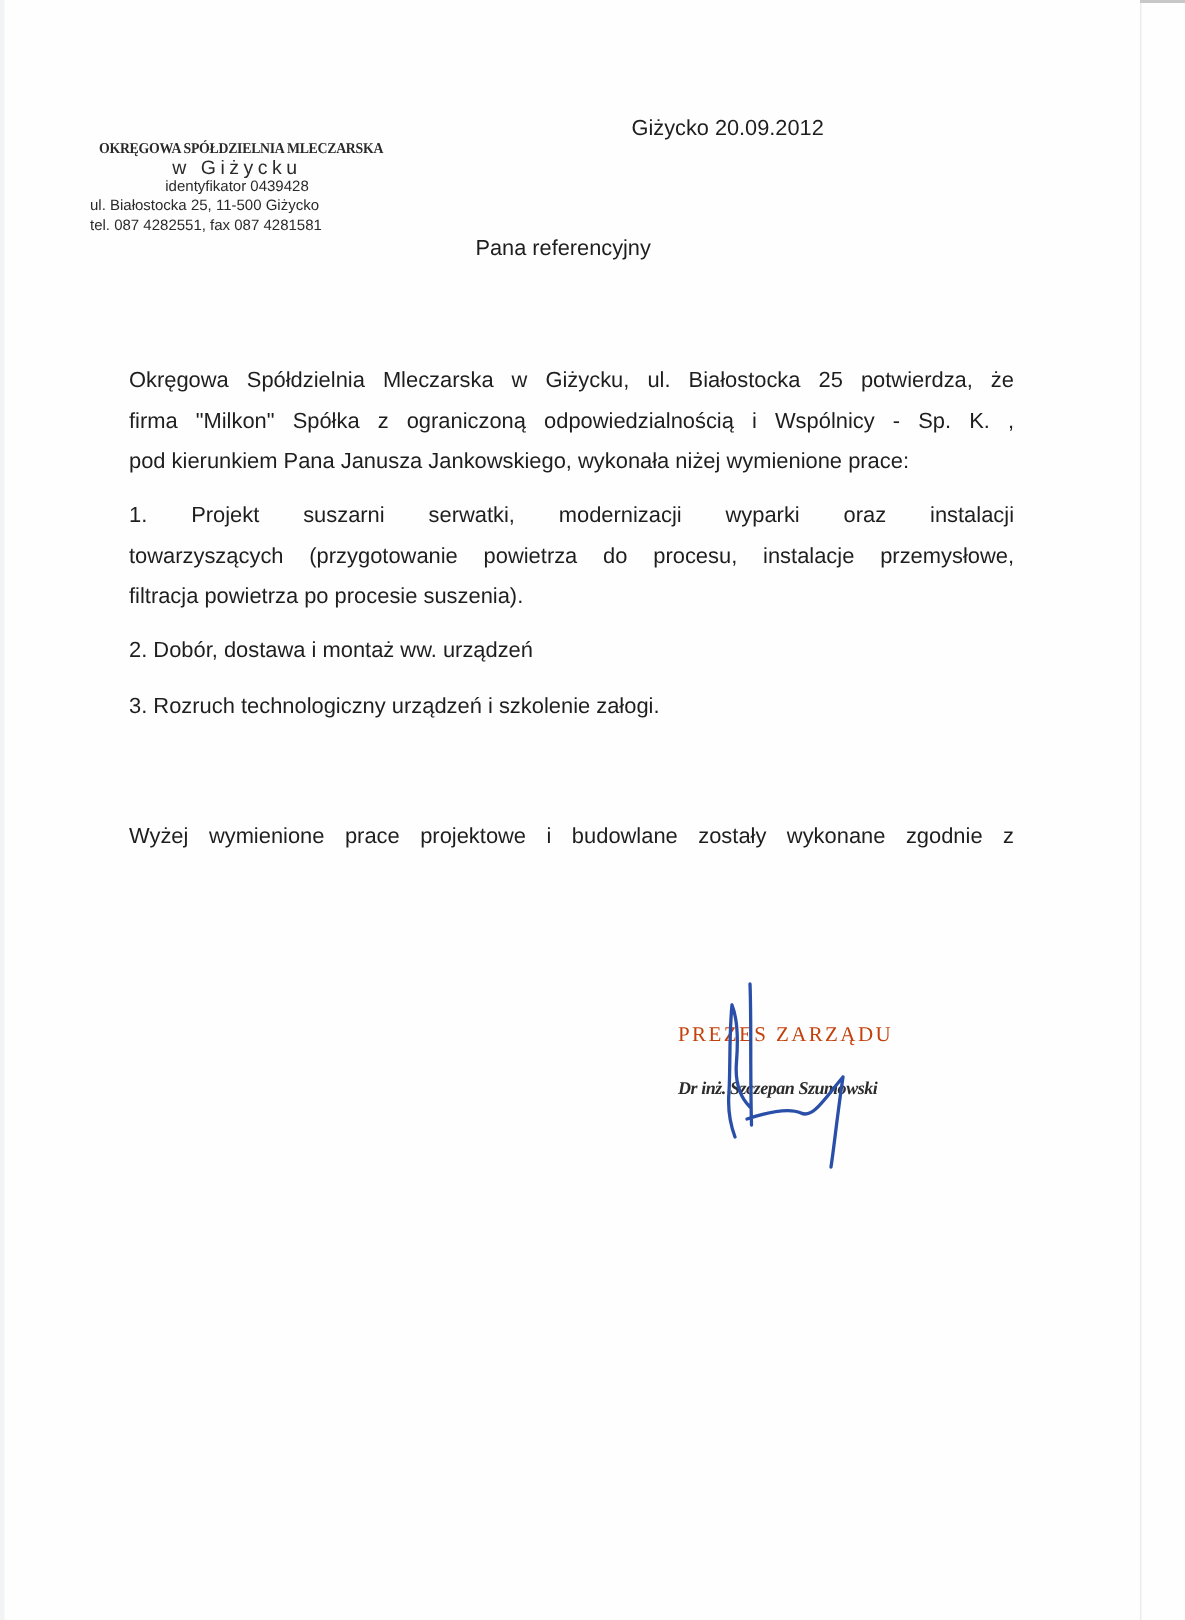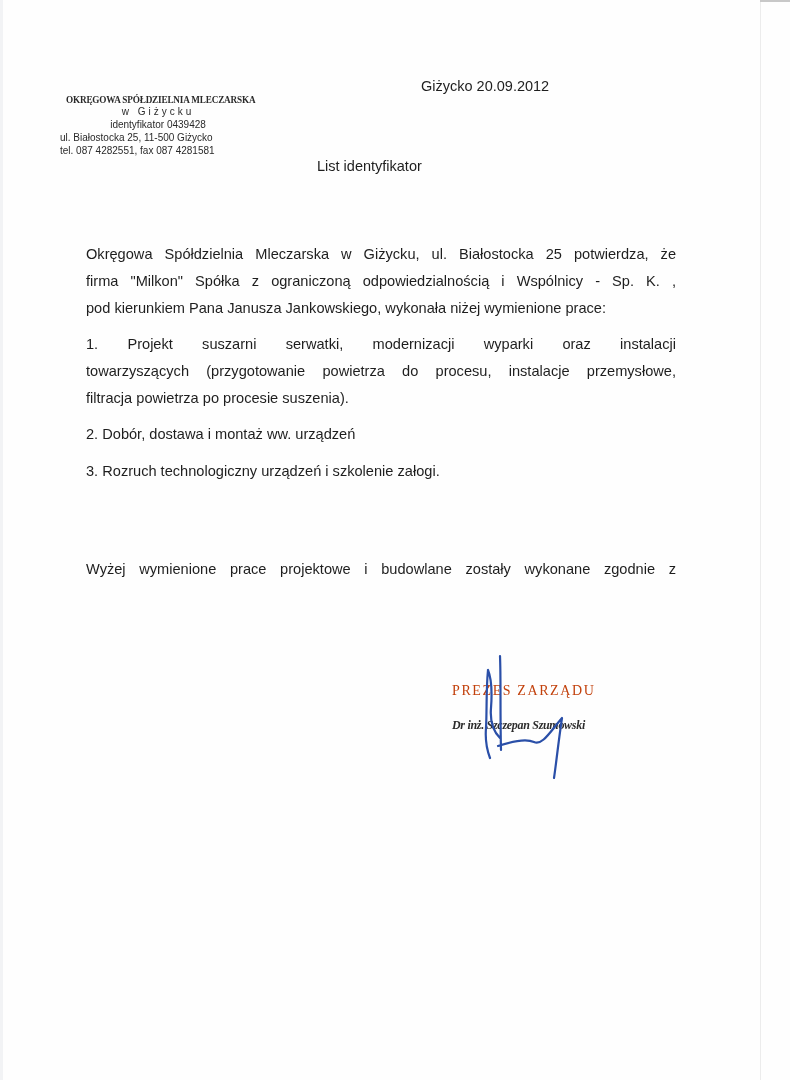--- a/index.html
+++ b/index.html
@@ -54,21 +54,21 @@
       font-size: 10px;
       letter-spacing: -0.2px;
       text-transform: uppercase;
       line-height: 13px;
       font-weight: bold;
       transform: scaleX(0.92);
       transform-origin: center;
       white-space: nowrap;
     }
     .stamp .city {
-      font-size: 10px;
+      font-size: 13px;
       letter-spacing: 3px;
       line-height: 12px;
     }
     .stamp .line {
       font-size: 10px;
       line-height: 13px;
       white-space: nowrap;
     }
     .stamp .line.left {
       text-align: left;
@@ -102,21 +102,21 @@
       width: 590px;
       font-size: 14.6px;
       line-height: 27px;
       color: #1e1e1e;
       margin-top: 12px;
     }
     .intro { top: 229px; text-align: justify; }
     .item1 { top: 319px; text-align: justify; }
     .item2 { top: 409px; }
     .item3 { top: 446px; }
-    .closing { top: 544px; }
+    .closing { top: 533px; }
     .justify-line {
       display: block;
       text-align: justify;
       text-align-last: justify;
     }
     .plain-line {
       display: block;
     }
 
     
@@ -160,21 +160,21 @@
   <div class="stamp">
     <div class="org">Okręgowa Spółdzielnia Mleczarska</div>
     <div class="city">w Giżycku</div>
     <div class="line">identyfikator 0439428</div>
     <div class="line left">ul. Białostocka 25, 11-500 Giżycko</div>
     <div class="line left">tel. 087 4282551, fax 087 4281581</div>
   </div>
 
   <div class="date">Giżycko 20.09.2012</div>
 
-  <div class="title">List identyfikator</div>
+  <div class="title">Pana referencyjny</div>
 
   <div class="body-text intro">
     <span class="justify-line">Okręgowa Spółdzielnia Mleczarska w Giżycku, ul. Białostocka 25 potwierdza, że</span>
     <span class="justify-line">firma "Milkon" Spółka z ograniczoną odpowiedzialnością i Wspólnicy - Sp. K. ,</span>
     <span class="plain-line">pod kierunkiem Pana Janusza Jankowskiego, wykonała niżej wymienione prace:</span>
   </div>
 
   <div class="body-text item1">
     <span class="justify-line">1.  Projekt  suszarni  serwatki,  modernizacji  wyparki   oraz  instalacji</span>
     <span class="justify-line">towarzyszących (przygotowanie powietrza do procesu, instalacje przemysłowe,</span>

